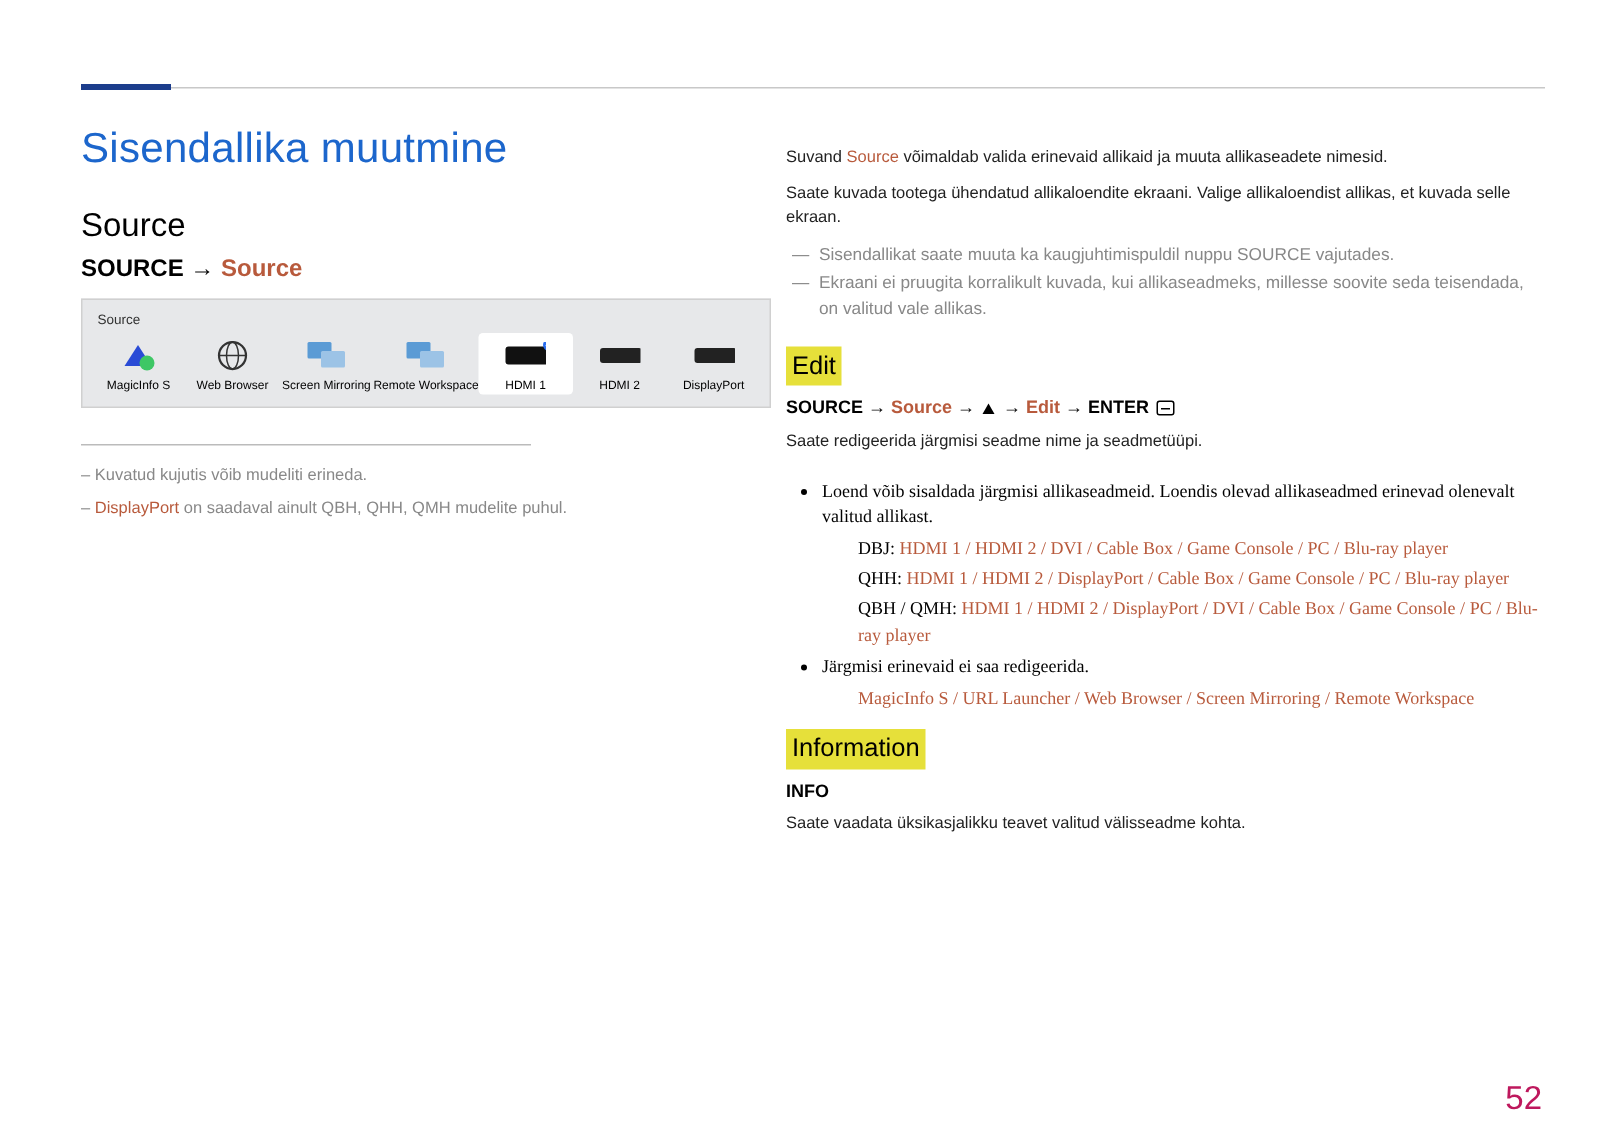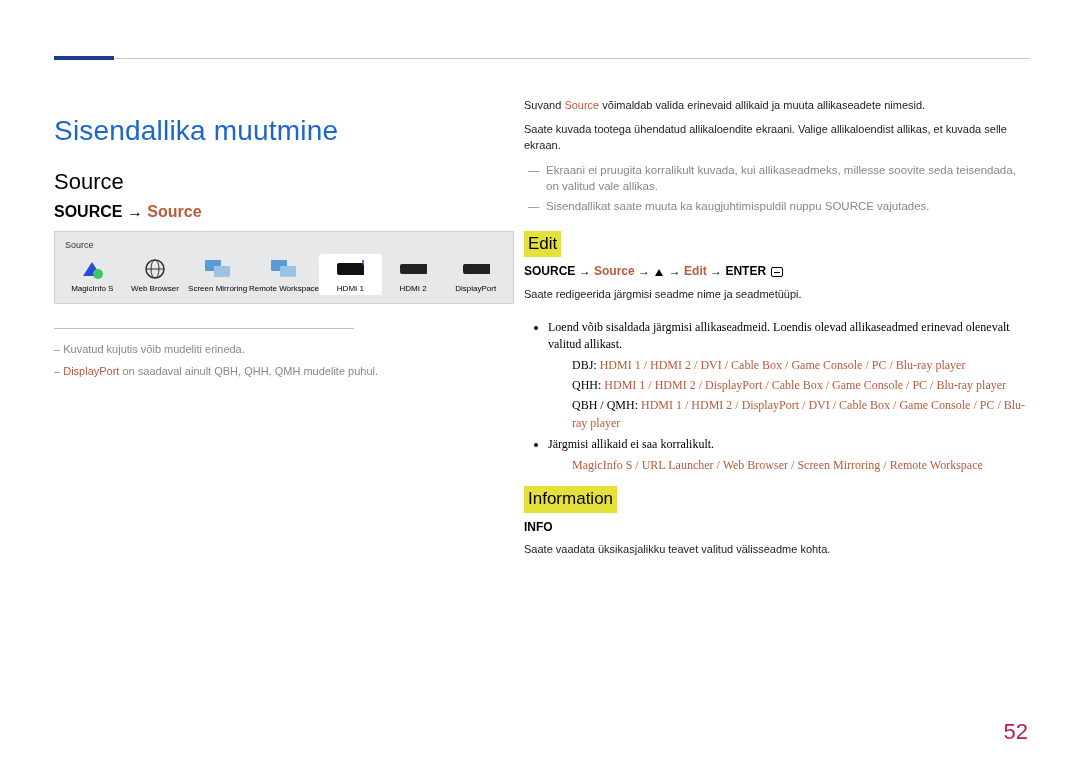--- a/index.html
+++ b/index.html
@@ -33,21 +33,21 @@
     color: #be185d;
   }
   .content {
     position: absolute;
     top: 80px; left: 54px;
     width: 976px;
     display: flex;
   }
   .left-col { width: 470px; padding-right: 28px; }
   .right-col { width: 506px; font-size: 12px; line-height: 1.45; }
-  h1.title { font-size: 28px; color: #1c66cc; font-weight: 400; margin-top: 35px; margin-bottom: 22px; letter-spacing:.2px;}
+  h1.title { font-size: 28px; color: #1c66cc; font-weight: 400; margin-top: 3px; margin-bottom: 22px; letter-spacing:.2px;}
   h2.source-h { font-size: 22px; font-weight: 400; margin-bottom: 8px; }
   .path { font-size: 16px; }
   .b { font-weight: 700; }
   .brand { color: #b85a3c; }
   .source-panel {
     margin-top: 10px;
     width: 460px;
     background: #e7e8ea;
     border: 1px solid #d0d0d0;
     padding: 6px 6px 8px 6px;
@@ -180,39 +180,39 @@
     </div>
   </div>
 
   <div class="right-col">
     <div style="height:18px"></div>
     <p class="para">
       <span>Suvand </span><span class="brand">Source</span><span> võimaldab valida erinevaid allikaid ja muuta allikaseadete nimesid.</span>
     </p>
     <p class="para">Saate kuvada tootega ühendatud allikaloendite ekraani. Valige allikaloendist allikas, et kuvada selle ekraan.</p>
     <div class="dashlist">
+      <div class="dashitem">Sisendallikat saate muuta ka kaugjuhtimispuldil nuppu SOURCE vajutades.</div>
       <div class="dashitem">Ekraani ei pruugita korralikult kuvada, kui allikaseadmeks, millesse soovite seda teisendada, on valitud vale allikas.</div>
-      <div class="dashitem">Sisendallikat saate muuta ka kaugjuhtimispuldil nuppu SOURCE vajutades.</div>
     </div>
 
     <h3 class="subhead">Edit</h3>
     <div class="rpath">
       <span class="b">SOURCE → </span><span class="b brand">Source</span><span class="b"> → </span><span class="upicon"></span><span class="b"> → </span><span class="b brand">Edit</span><span class="b"> → ENTER </span><span class="entericon"></span>
     </div>
     <p class="para">Saate redigeerida järgmisi seadme nime ja seadmetüüpi.</p>
 
     <ul class="bullets">
       <li>
         <span>Loend võib sisaldada järgmisi allikaseadmeid. Loendis olevad allikaseadmed erinevad olenevalt valitud allikast.</span>
         <div class="subline" id="dbj">DBJ: <span class="brand">HDMI 1</span> <span class="slash">/</span> <span class="brand">HDMI 2</span> <span class="slash">/</span> <span class="brand">DVI</span> <span class="slash">/</span> <span class="brand">Cable Box</span> <span class="slash">/</span> <span class="brand">Game Console</span> <span class="slash">/</span> <span class="brand">PC</span> <span class="slash">/</span> <span class="brand">Blu-ray player</span></div>
         <div class="subline" id="qhh">QHH: <span class="brand">HDMI 1</span> <span class="slash">/</span> <span class="brand">HDMI 2</span> <span class="slash">/</span> <span class="brand">DisplayPort</span> <span class="slash">/</span> <span class="brand">Cable Box</span> <span class="slash">/</span> <span class="brand">Game Console</span> <span class="slash">/</span> <span class="brand">PC</span> <span class="slash">/</span> <span class="brand">Blu-ray player</span></div>
         <div class="subline" id="qbh">QBH / QMH: <span class="brand">HDMI 1</span> <span class="slash">/</span> <span class="brand">HDMI 2</span> <span class="slash">/</span> <span class="brand">DisplayPort</span> <span class="slash">/</span> <span class="brand">DVI</span> <span class="slash">/</span> <span class="brand">Cable Box</span> <span class="slash">/</span> <span class="brand">Game Console</span> <span class="slash">/</span> <span class="brand">PC</span> <span class="slash">/</span> <span class="brand">Blu-ray player</span></div>
       </li>
       <li>
-        <span>Järgmisi allikaid ei saa korralikult.</span>
+        <span>Järgmisi erinevaid ei saa redigeerida.</span>
         <div class="subline" id="noedit"><span class="brand">MagicInfo S</span> <span class="slash">/</span> <span class="brand">URL Launcher</span> <span class="slash">/</span> <span class="brand">Web Browser</span> <span class="slash">/</span> <span class="brand">Screen Mirroring</span> <span class="slash">/</span> <span class="brand">Remote Workspace</span></div>
       </li>
     </ul>
 
     <h3 class="subhead">Information</h3>
     <div class="rpath b">INFO</div>
     <p class="para">Saate vaadata üksikasjalikku teavet valitud välisseadme kohta.</p>
   </div>
 </div>
 

